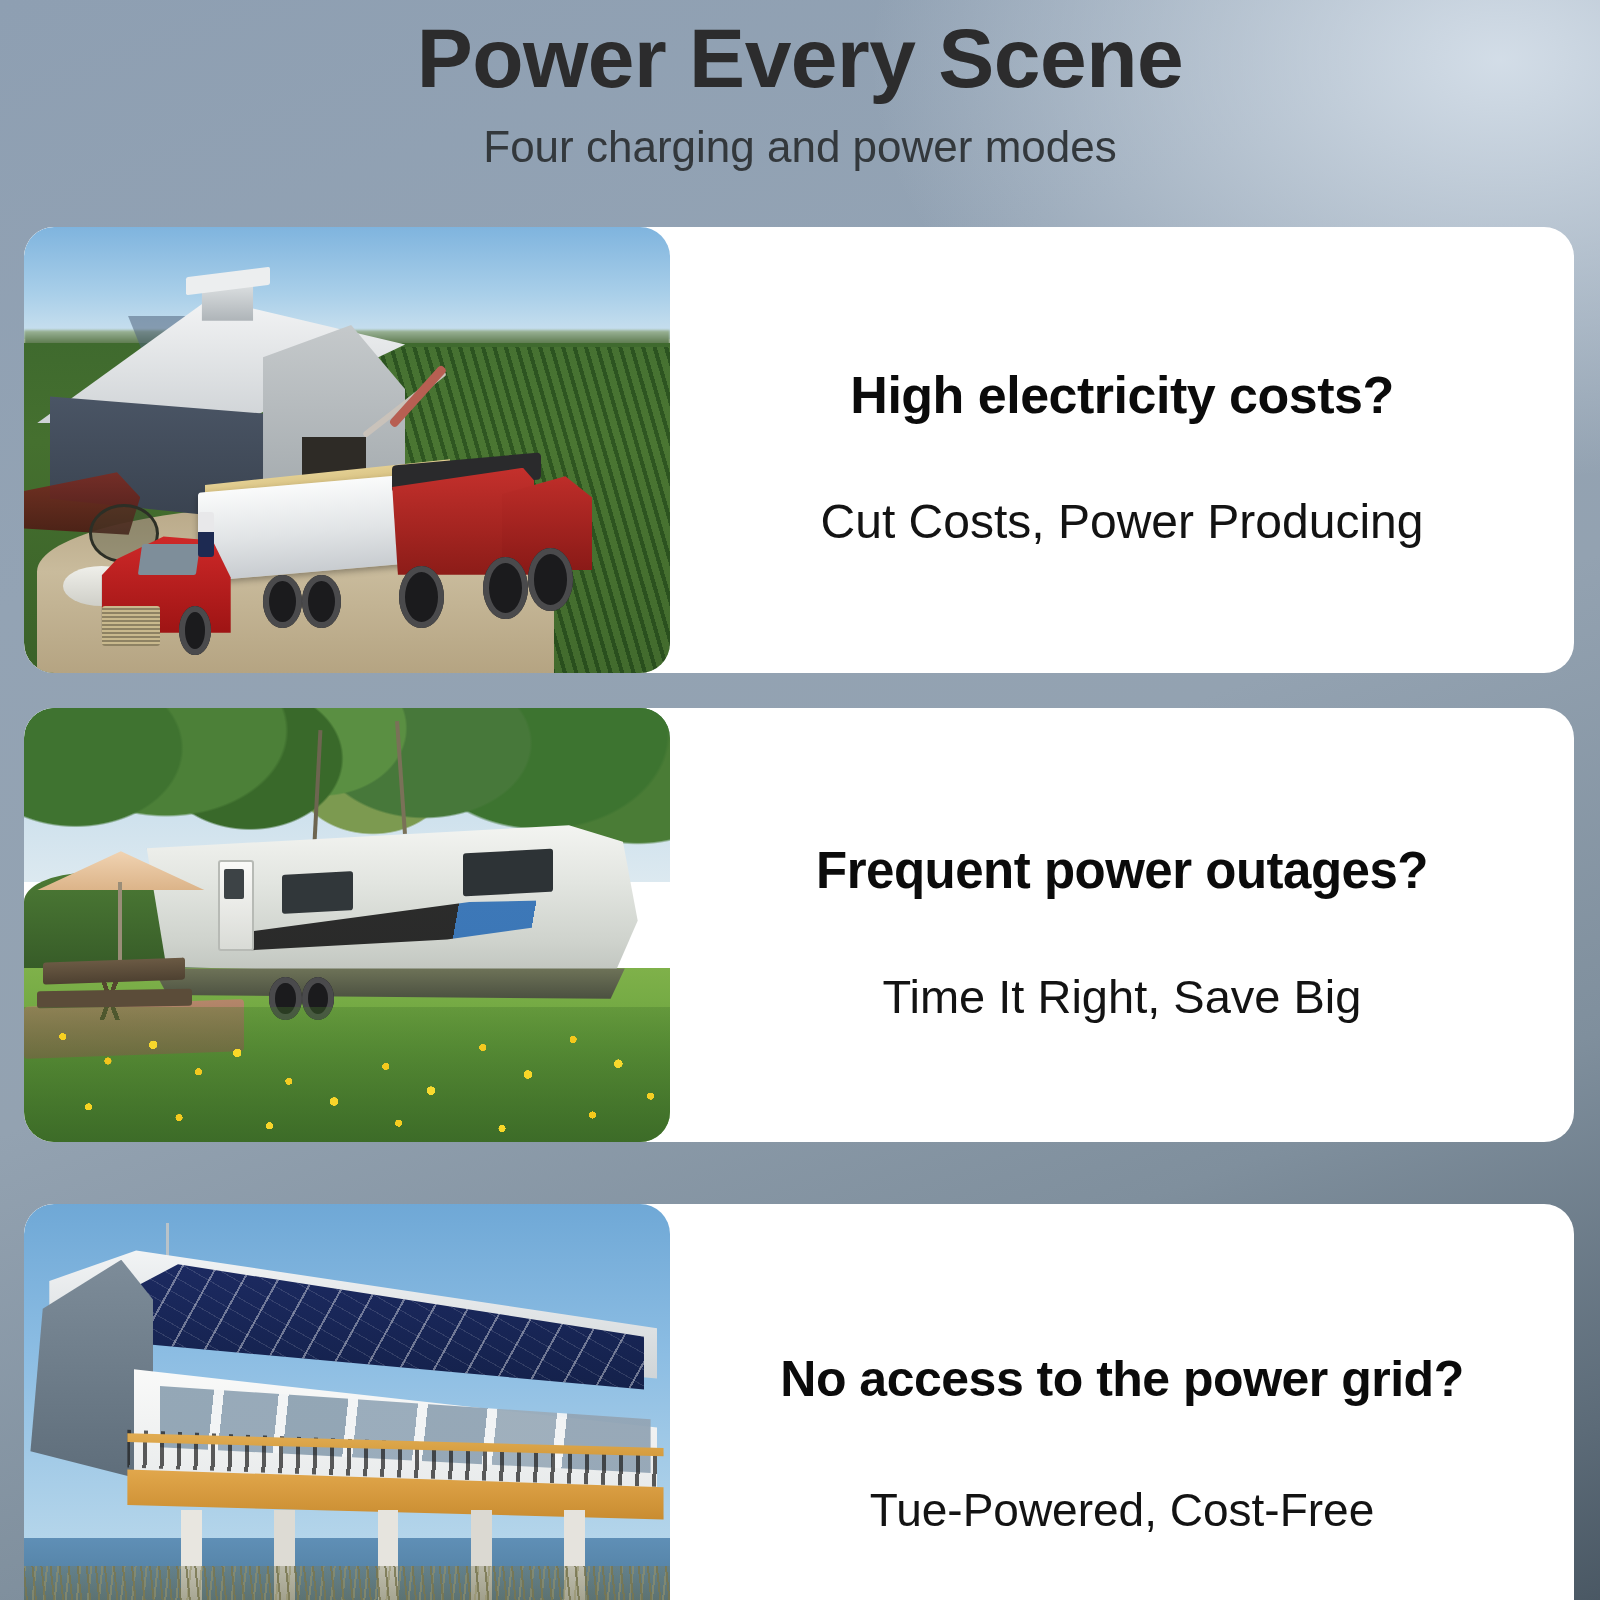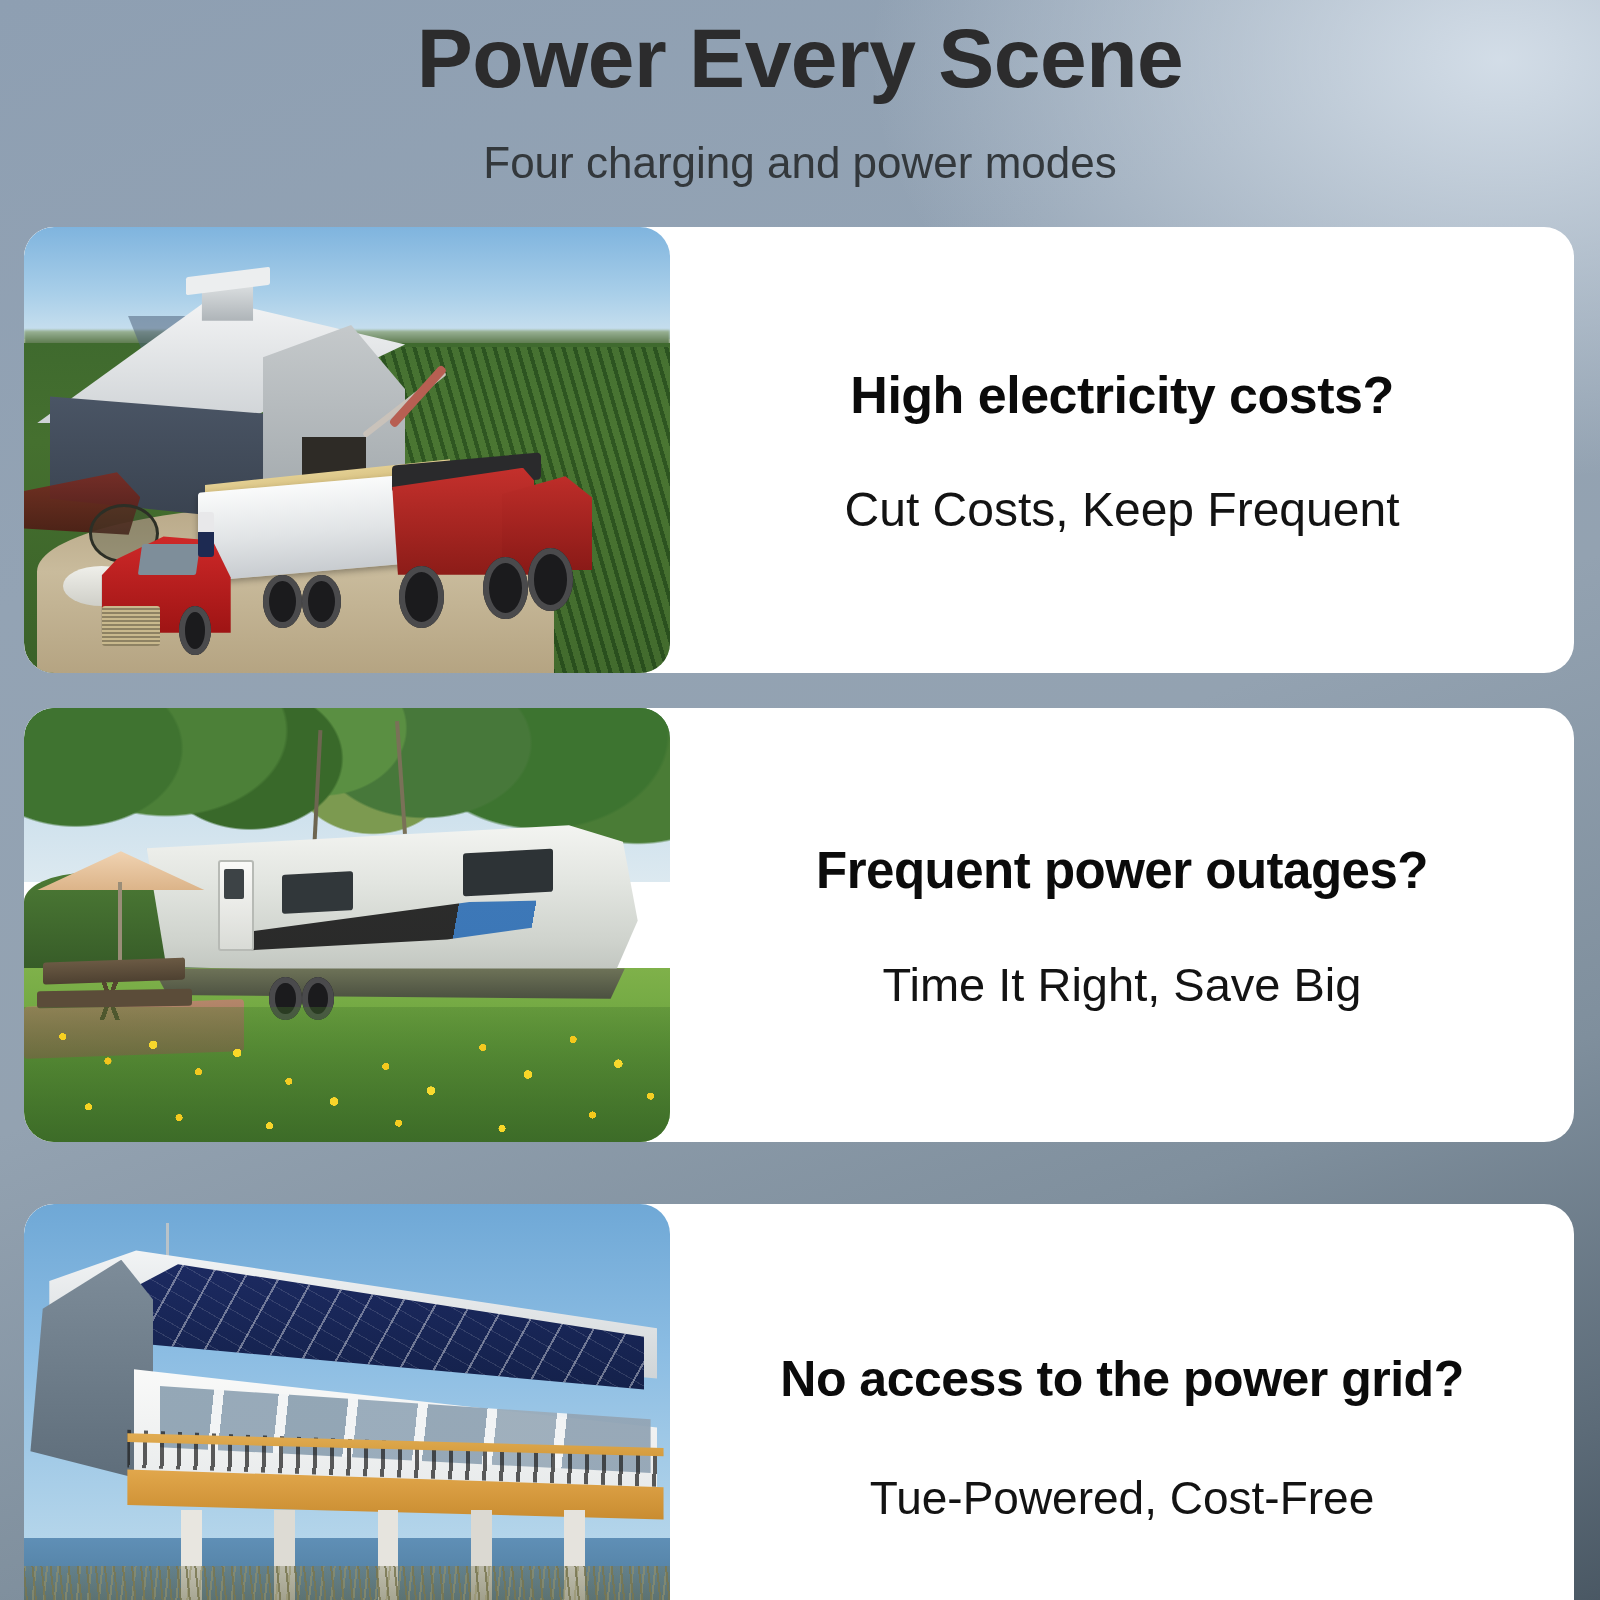--- a/index.html
+++ b/index.html
@@ -16,21 +16,21 @@
   }
 
   
   .header{position:absolute;left:0;top:0;width:1600px;text-align:center;}
   .title{
     margin:0;padding-top:16px;
     font-size:84px;line-height:1.02;font-weight:bold;
     color:#2c2c2d;letter-spacing:-0.5px;
   }
   .subtitle{
-    margin:16px;padding-top:22px;
+    margin:0;padding-top:22px;
     font-size:44px;line-height:1.05;font-weight:normal;
     color:#33383c;letter-spacing:0px;
   }
 
   
   .card{
     position:absolute;left:24px;width:1550px;
     background:#ffffff;border-radius:30px;
     display:flex;align-items:stretch;overflow:hidden;
   }
@@ -41,21 +41,21 @@
   .card-photo{
     position:relative;width:646px;flex:0 0 646px;
     border-radius:30px;overflow:hidden;
   }
   .card-text{
     flex:1 1 auto;display:flex;flex-direction:column;
     align-items:center;justify-content:center;
     padding:0 30px;text-align:center;
   }
   .card-heading{
-    margin:4px;font-size:52px;font-weight:bold;color:#0b0b0b;
+    margin:16px;font-size:52px;font-weight:bold;color:#0b0b0b;
     letter-spacing:-0.5px;line-height:1.1;white-space:nowrap;
   }
   .card-sub{
     margin:56px 0 0 0;font-size:48px;font-weight:normal;color:#131313;
     line-height:1.1;white-space:nowrap;
   }
   #card-3 .card-heading{font-size:50px;}
   #card-3 .card-sub{font-size:46px;margin-top:62px;}
   #card-2 .card-heading{font-size:51px;}
   #card-2 .card-sub{font-size:47px;}
@@ -308,21 +308,21 @@
         <div class="wheel p1-w1"></div>
           <div class="wheel p1-w2"></div>
           <div class="wheel p1-w3"></div>
         <div class="wheel p1-w4"></div>
           <div class="wheel p1-w5"></div>
           <div class="wheel p1-w6"></div>
       </div>
     </div>
     <div class="card-text">
       <h2 class="card-heading">High electricity costs?</h2>
-      <p class="card-sub">Cut Costs, Keep Frequent</p>
+      <p class="card-sub">Cut Costs, Power Producing</p>
     </div>
   </div>
 
   <div class="card" id="card-2">
     <div class="card-photo">
       <div class="ph">
         <div class="p2-sky"></div>
           <div class="p2-trees"></div>
         <div class="p2-trunk"></div>
           <div class="p2-trunk2"></div>

